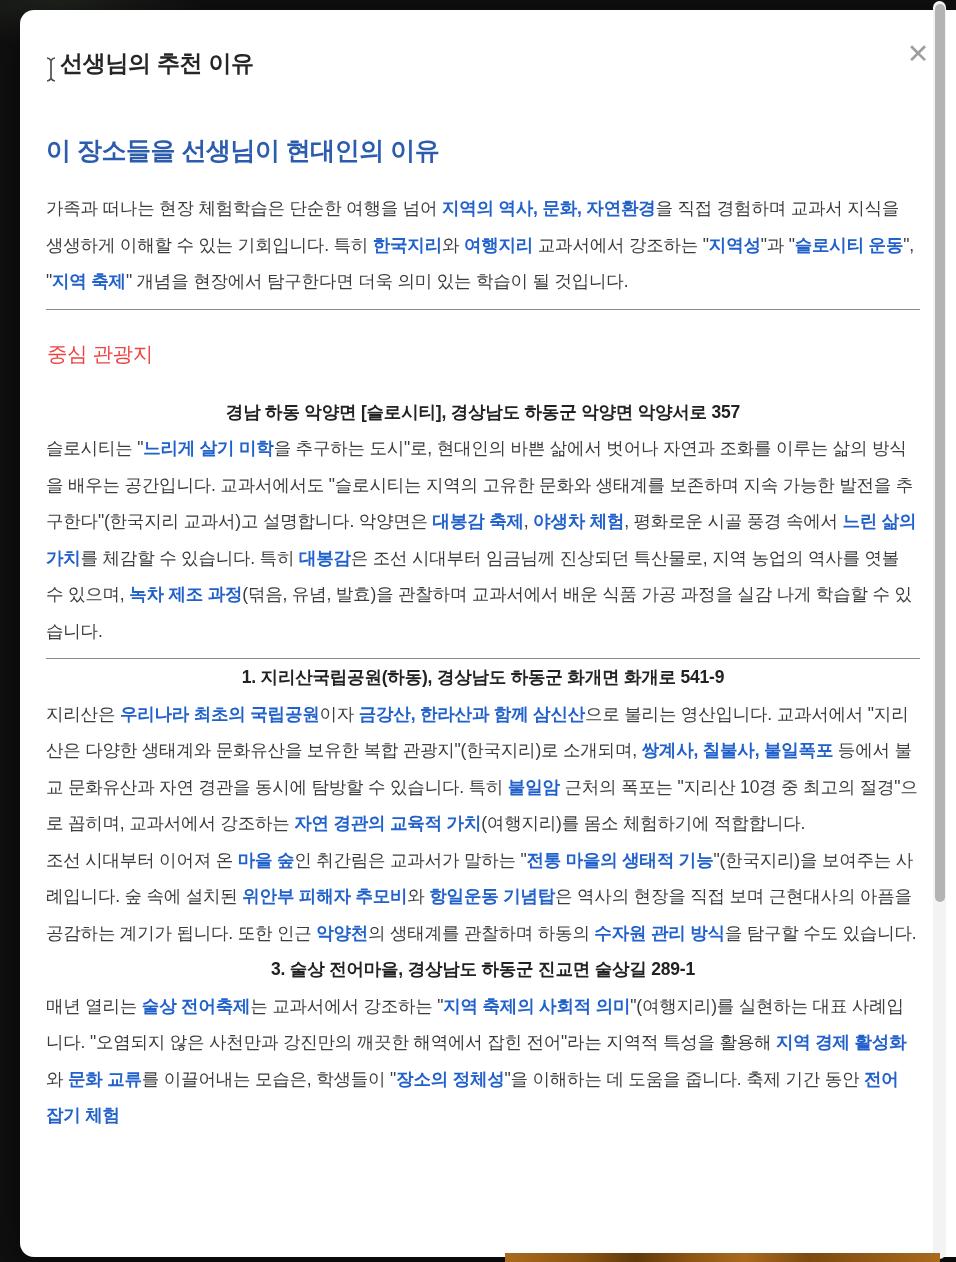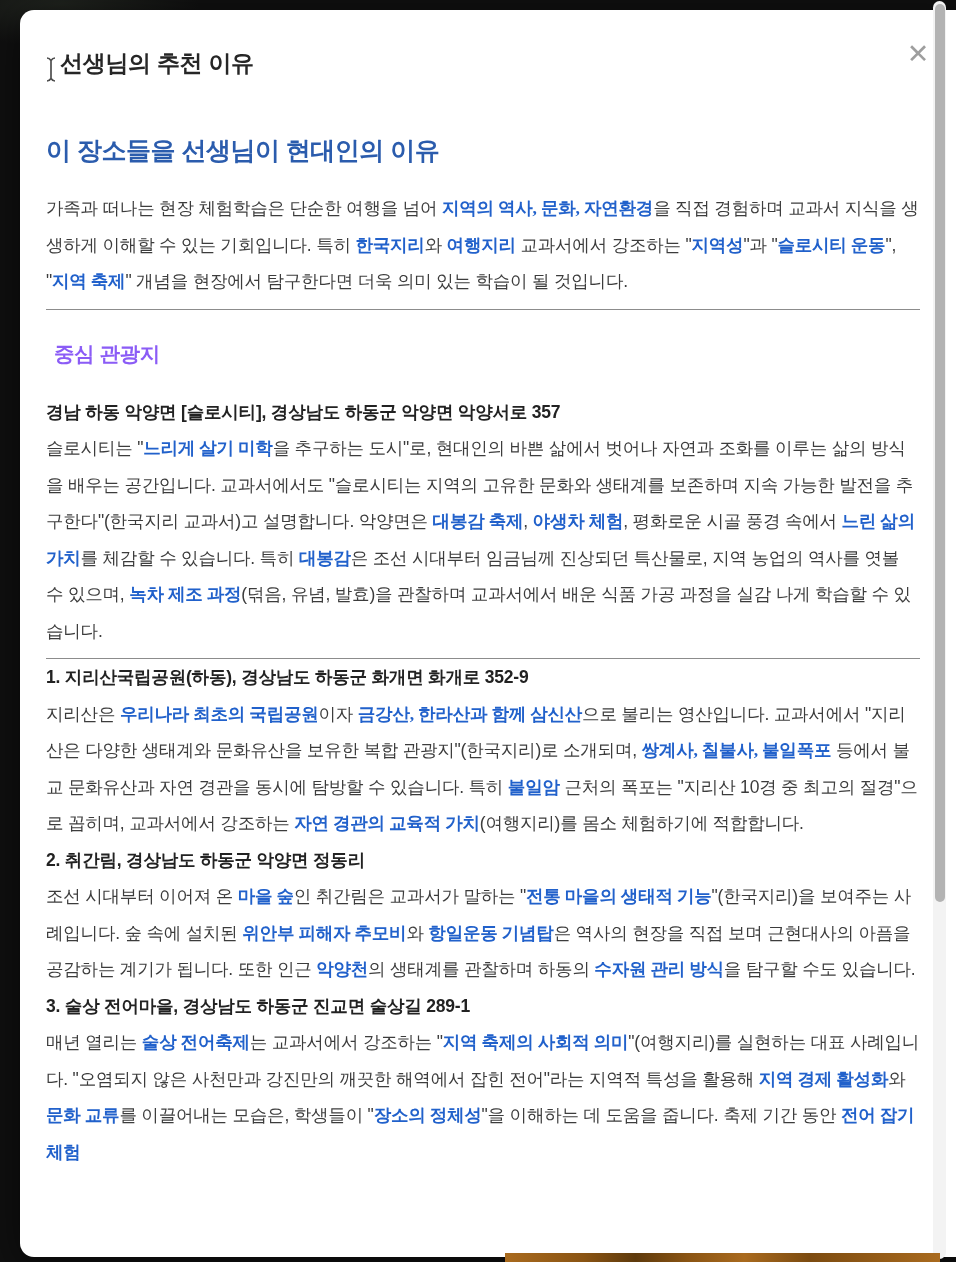--- a/index.html
+++ b/index.html
@@ -48,35 +48,35 @@
     font-size: 25px;
     line-height: 32px;
     font-weight: 700;
     color: var(--heading-blue, #2b5cad);
     letter-spacing: -0.5px;
     margin: 56px 0 24px 0;
   }
   .modal-body h3 {
     font-size: 20.5px;
     line-height: 28px;
-    font-weight: 700;
-    color: #8b5cf6;
+    font-weight: 400;
+    color: #ef4444;
     letter-spacing: -0.4px;
-    margin: 30px 0 26px 8px;
+    margin: 30px 0 26px 1px;
   }
   .modal-body p.para, .modal-body p.bold-line {
     font-size: 17.5px;
     line-height: 36.5px;
     color: var(--body-text, #3c3c3c);
     letter-spacing: -0.2px;
     margin: 0;
     word-break: break-all;
   }
-  .modal-body p.bold-line { font-weight: 700; color: #222222; }
-  .modal-body span.em { font-weight: 700; color: var(--strong-blue, #2161cb); font-family: Liberation Serif, serif; }
+  .modal-body p.bold-line { font-weight: 700; color: #222222; text-align: center; }
+  .modal-body span.em { font-weight: 700; color: var(--strong-blue, #2161cb); }
   .modal-body hr {
     border: none;
     border-top: 1.5px solid var(--divider, #8c8c8c);
     margin: 9px 0 0 0;
   }
   .scroll-track {
     position: absolute;
     right: 10px; top: 1px;
     width: 13px; height: 1258px;
     background: #f3f3f3;
@@ -114,23 +114,22 @@
   <div class="modal-title">선생님의 추천 이유</div>
   <button class="close-btn">✕</button>
   <div class="modal-body" id="modal-body">
       <h2>이 장소들을 선생님이 현대인의 이유</h2>
       <p class="para"><span>가족과 떠나는 현장 체험학습은 단순한 여행을 넘어 </span><span class="em">지역의 역사, 문화, 자연환경</span><span>을 직접 경험하며 교과서 지식을 생생하게 이해할 수 있는 기회입니다. 특히 </span><span class="em">한국지리</span><span>와 </span><span class="em">여행지리</span><span> 교과서에서 강조하는 "</span><span class="em">지역성</span><span>"과 "</span><span class="em">슬로시티 운동</span><span>", "</span><span class="em">지역 축제</span><span>" 개념을 현장에서 탐구한다면 더욱 의미 있는 학습이 될 것입니다.</span></p>
       <hr>
       <h3>중심 관광지</h3>
       <p class="bold-line">경남 하동 악양면 [슬로시티], 경상남도 하동군 악양면 악양서로 357</p>
       <p class="para"><span>슬로시티는 "</span><span class="em">느리게 살기 미학</span><span>을 추구하는 도시"로, 현대인의 바쁜 삶에서 벗어나 자연과 조화를 이루는 삶의 방식을 배우는 공간입니다. 교과서에서도 "슬로시티는 지역의 고유한 문화와 생태계를 보존하며 지속 가능한 발전을 추구한다"(한국지리 교과서)고 설명합니다. 악양면은 </span><span class="em">대봉감 축제</span><span>, </span><span class="em">야생차 체험</span><span>, 평화로운 시골 풍경 속에서 </span><span class="em">느린 삶의 가치</span><span>를 체감할 수 있습니다. 특히 </span><span class="em">대봉감</span><span>은 조선 시대부터 임금님께 진상되던 특산물로, 지역 농업의 역사를 엿볼 수 있으며, </span><span class="em">녹차 제조 과정</span><span>(덖음, 유념, 발효)을 관찰하며 교과서에서 배운 식품 가공 과정을 실감 나게 학습할 수 있습니다.</span></p>
       <hr>
-      <p class="bold-line">1. 지리산국립공원(하동), 경상남도 하동군 화개면 화개로 352-9</p>
+      <p class="bold-line">1. 지리산국립공원(하동), 경상남도 하동군 화개면 화개로 541-9</p>
       <p class="para"><span>지리산은 </span><span class="em">우리나라 최초의 국립공원</span><span>이자 </span><span class="em">금강산, 한라산과 함께 삼신산</span><span>으로 불리는 영산입니다. 교과서에서 "지리산은 다양한 생태계와 문화유산을 보유한 복합 관광지"(한국지리)로 소개되며, </span><span class="em">쌍계사, 칠불사, 불일폭포</span><span> 등에서 불교 문화유산과 자연 경관을 동시에 탐방할 수 있습니다. 특히 </span><span class="em">불일암</span><span> 근처의 폭포는 "지리산 10경 중 최고의 절경"으로 꼽히며, 교과서에서 강조하는 </span><span class="em">자연 경관의 교육적 가치</span><span>(여행지리)를 몸소 체험하기에 적합합니다.</span></p>
-      <p class="bold-line">2. 취간림, 경상남도 하동군 악양면 정동리</p>
       <p class="para"><span>조선 시대부터 이어져 온 </span><span class="em">마을 숲</span><span>인 취간림은 교과서가 말하는 "</span><span class="em">전통 마을의 생태적 기능</span><span>"(한국지리)을 보여주는 사례입니다. 숲 속에 설치된 </span><span class="em">위안부 피해자 추모비</span><span>와 </span><span class="em">항일운동 기념탑</span><span>은 역사의 현장을 직접 보며 근현대사의 아픔을 공감하는 계기가 됩니다. 또한 인근 </span><span class="em">악양천</span><span>의 생태계를 관찰하며 하동의 </span><span class="em">수자원 관리 방식</span><span>을 탐구할 수도 있습니다.</span></p>
       <p class="bold-line">3. 술상 전어마을, 경상남도 하동군 진교면 술상길 289-1</p>
       <p class="para"><span>매년 열리는 </span><span class="em">술상 전어축제</span><span>는 교과서에서 강조하는 "</span><span class="em">지역 축제의 사회적 의미</span><span>"(여행지리)를 실현하는 대표 사례입니다. "오염되지 않은 사천만과 강진만의 깨끗한 해역에서 잡힌 전어"라는 지역적 특성을 활용해 </span><span class="em">지역 경제 활성화</span><span>와 </span><span class="em">문화 교류</span><span>를 이끌어내는 모습은, 학생들이 "</span><span class="em">장소의 정체성</span><span>"을 이해하는 데 도움을 줍니다. 축제 기간 동안 </span><span class="em">전어 잡기 체험</span></p>
     </div>
 </div>
 
 <div class="scroll-track">
   <div class="scroll-thumb"></div>
 </div>
 

